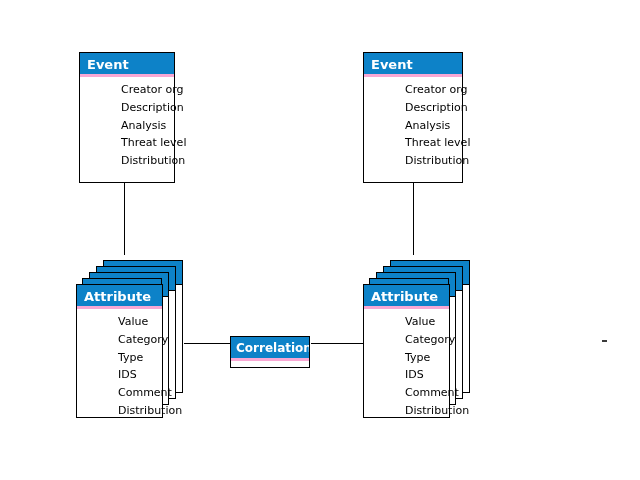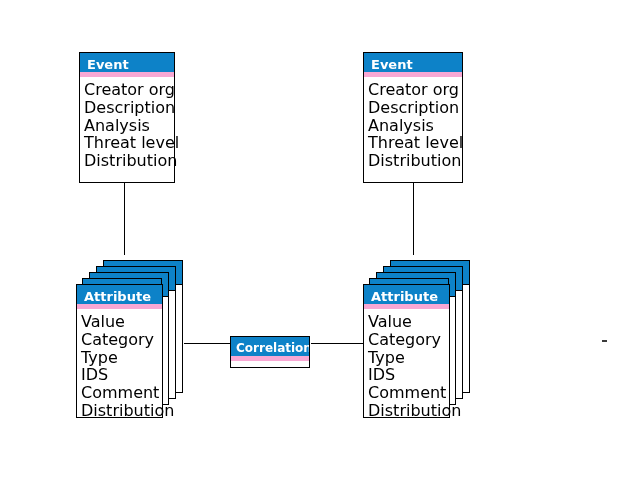--- a/index.html
+++ b/index.html
@@ -28,33 +28,34 @@
   }
   .card-header {
     box-sizing: border-box;
     background: #0d82c8;
     color: #ffffff;
     font-weight: bold;
     font-size: 13px;
     line-height: 23px;
     height: 24px;
     padding-left: 7px;
-    border-bottom: 5px solid #f9a8d4;
+    border-bottom: 3px solid #f9a8d4;
     white-space: nowrap;
     overflow: hidden;
   }
   .card-body {
     box-sizing: border-box;
     padding: 4px 0 2px 4px;
   }
   .card-body .row {
-    font-size: 16px;
+    font-size: 11px;
     line-height: 17.8px;
     color: #000000;
     white-space: nowrap;
+    margin-left: 37px;
   }
 
   
   .stack {
     position: absolute;
   }
   .stack-layer {
     position: absolute;
     box-sizing: border-box;
     border: 1px solid #000000;

